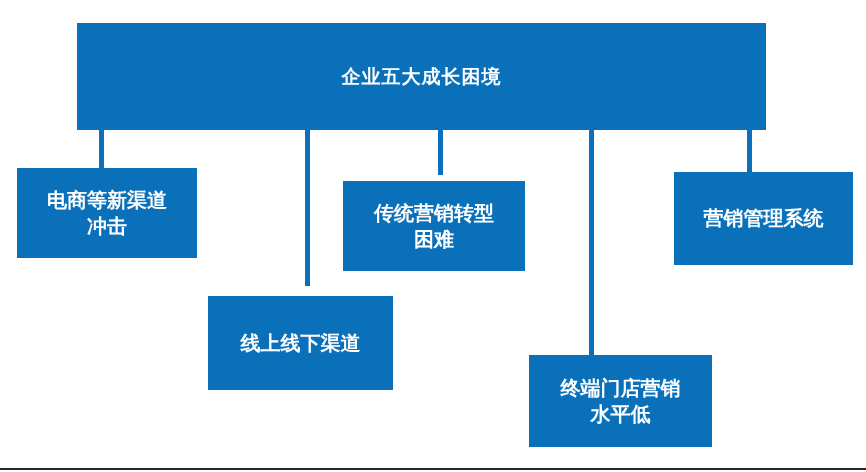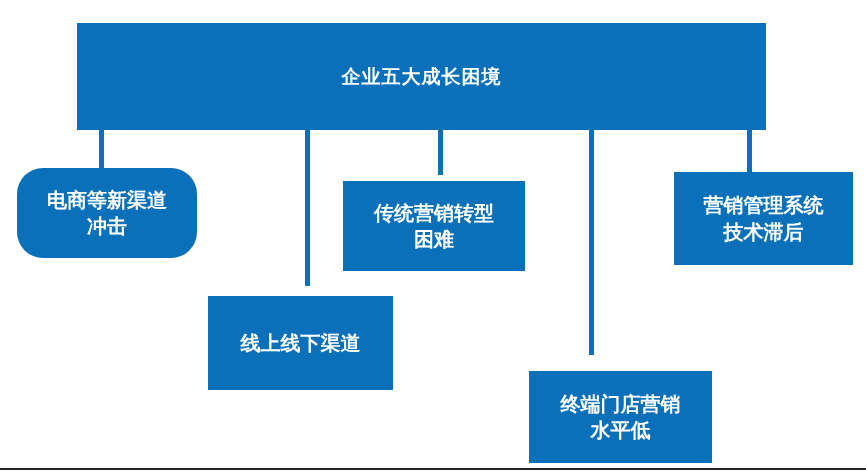--- a/index.html
+++ b/index.html
@@ -32,24 +32,24 @@
     line-height: 1.32;
     white-space: nowrap;
   }
   .root-node {
     left: 77px; top: 23px;
     width: 689px; height: 107px;
     font-size: 19px;
     letter-spacing: 1px;
   }
   .child-node { font-size: 20px; }
-  .n1 { left: 17px;  top: 168px; width: 180px; height: 90px; border-radius: 26px; }
+  .n1 { left: 17px;  top: 168px; width: 180px; height: 90px; }
   .n2 { left: 208px; top: 296px; width: 185px; height: 94px; }
   .n3 { left: 343px; top: 181px; width: 182px; height: 90px; }
-  .n4 { left: 529px; top: 371px; width: 183px; height: 92px; }
+  .n4 { left: 529px; top: 355px; width: 183px; height: 92px; }
   .n5 { left: 674px; top: 172px; width: 179px; height: 93px; text-align: right; }
   .connector {
     position: absolute;
     width: 5px;
     background: var(--connector, #0a70ba);
   }
   .c1 { left: 99px;  top: 128px; height: 42px; }
   .c2 { left: 305px; top: 128px; height: 158px; }
   .c3 { left: 438px; top: 128px; height: 47px; }
   .c4 { left: 589px; top: 128px; height: 227px; }
@@ -90,17 +90,16 @@
     <span class="t-line">困难</span>
   </div>
 
   <div class="node child-node n4">
     <span class="t-line">终端门店营销</span>
     <span class="t-line">水平低</span>
   </div>
 
   <div class="node child-node n5">
     <span class="t-line">营销管理系统</span>
-    <span class="t-line">技术滞后</span>
   </div>
 
   <div class="baseline"></div>
 </div>
 
 </body></html>

